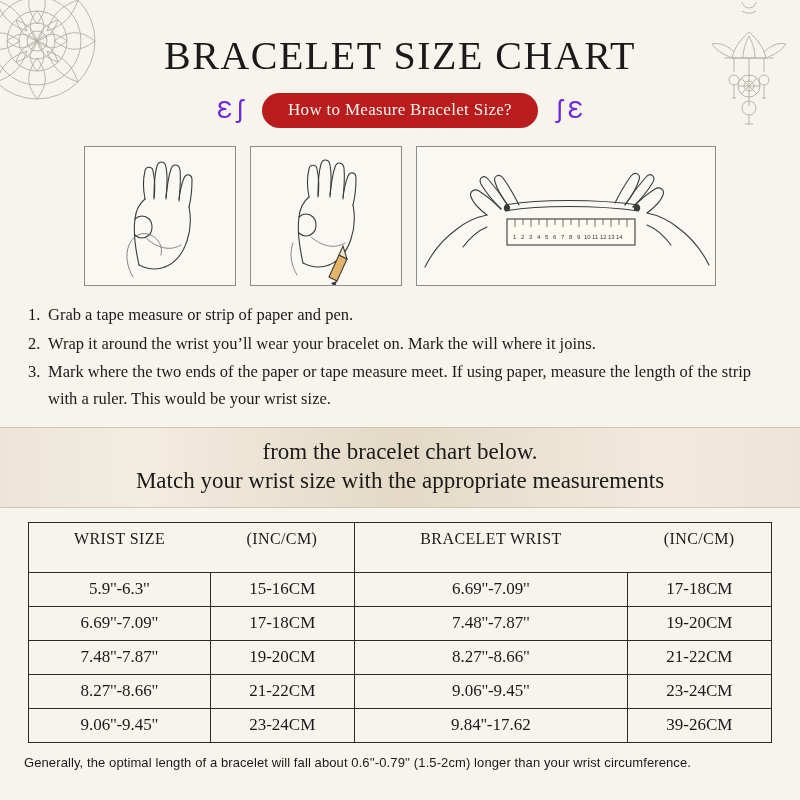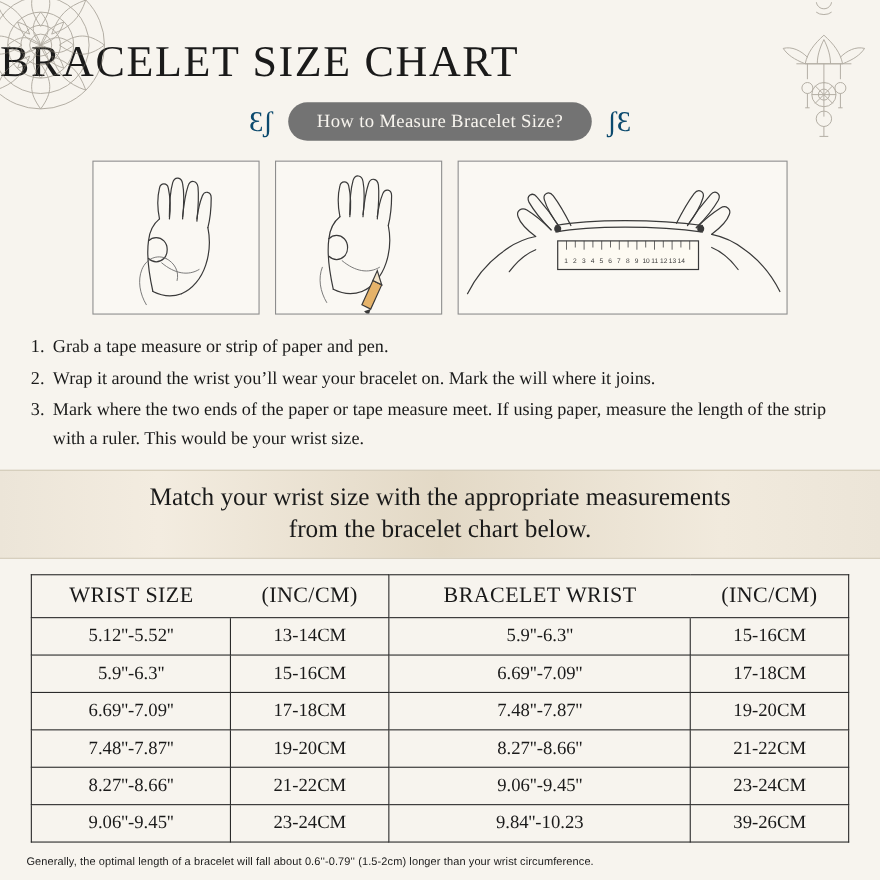--- a/index.html
+++ b/index.html
@@ -20,49 +20,50 @@
   .ornament {
     position: absolute;
     pointer-events: none;
     opacity: 0.55;
   }
   .orn-left { left: -38px; top: -34px; }
   .orn-right { right: 6px; top: 2px; }
 
   
   .title {
+    text-align: center;
     font-size: 40px;
     letter-spacing: 1.5px;
     font-weight: 400;
     margin: 22px 0 0 0;
     padding-top: 10px;
     font-family: "Liberation Serif", serif;
   }
 
   
   .subtitle-row {
     display: flex;
     align-items: center;
     justify-content: center;
     margin-top: 14px;
     gap: 14px;
   }
   .pill {
-    background: #737373;
+    background: #b91c1c;
     color: #f7f4ee;
     border-radius: 20px;
     padding: 7px 26px 8px 26px;
     font-size: 17px;
     letter-spacing: 0.3px;
     font-family: "Liberation Serif", serif;
   }
   .flourish {
     font-size: 26px;
-    color: #0c4a6e;
-    font-family: Liberation Serif, serif;
+    color: #6d28d9;
+    font-family: Liberation Mono, monospace;
     line-height: 1;
   }
 
   
   .panels {
     display: flex;
     justify-content: center;
     gap: 14px;
     margin-top: 18px;
   }
@@ -117,35 +118,35 @@
     border-collapse: collapse;
     font-family: "Liberation Serif", serif;
   }
   table.size-table th,
   table.size-table td {
     border: 1px solid #2b2b2b;
     text-align: center;
     font-weight: 400;
   }
   table.size-table th {
-    font-size: 20px;
-    padding: 7px 4px 8px 4px;
+    font-size: 16px;
+    padding: 7px 4px 24px 4px;
     letter-spacing: 0.4px;
   }
   table.size-table td {
     font-size: 17px;
     padding: 6px 4px 7px 4px;
   }
   .th-left { border-right: none !important; }
   .th-right { border-left: none !important; }
 
   
   .footnote {
     margin: 12px 18px 0 24px;
-    font-size: 10px;
+    font-size: 13px;
     font-family: "Liberation Sans", sans-serif;
     letter-spacing: 0.1px;
   }
 
   
   .ln { fill: none; stroke: #3a3a3a; stroke-width: 1.1; stroke-linecap: round; stroke-linejoin: round; }
   .ln-thin { fill: none; stroke: #6a6a6a; stroke-width: 0.8; stroke-linecap: round; }
   .ln-orn { fill: none; stroke: #7a7366; stroke-width: 0.9; }
 </style>
 </head>
@@ -327,42 +328,36 @@
     <span class="step-num">2.</span>
     <span class="step-text">Wrap it around the wrist youʼll wear your bracelet on. Mark the will where it joins.</span>
   </div>
   <div class="step">
     <span class="step-num">3.</span>
     <span class="step-text">Mark where the two ends of the paper or tape measure meet. If using paper, measure the length of the strip with a ruler. This would be your wrist size.</span>
   </div>
 </div>
 
 <div class="band">
+  <div class="band-line">from the bracelet chart below.</div>
   <div class="band-line">Match your wrist size with the appropriate measurements</div>
-  <div class="band-line">from the bracelet chart below.</div>
 </div>
 
 <div class="table-wrap">
   <table class="size-table">
     <thead>
       <tr>
         <th class="th-left">WRIST SIZE</th>
         <th class="th-right">(INC/CM)</th>
         <th class="th-left">BRACELET WRIST</th>
         <th class="th-right">(INC/CM)</th>
       </tr>
     </thead>
     <tbody>
       <tr>
-        <td>5.12''-5.52''</td>
-        <td>13-14CM</td>
-        <td>5.9''-6.3''</td>
-        <td>15-16CM</td>
-      </tr>
-      <tr>
         <td>5.9''-6.3''</td>
         <td>15-16CM</td>
         <td>6.69''-7.09''</td>
         <td>17-18CM</td>
       </tr>
       <tr>
         <td>6.69''-7.09''</td>
         <td>17-18CM</td>
         <td>7.48''-7.87''</td>
         <td>19-20CM</td>
@@ -375,20 +370,20 @@
       </tr>
       <tr>
         <td>8.27''-8.66''</td>
         <td>21-22CM</td>
         <td>9.06''-9.45''</td>
         <td>23-24CM</td>
       </tr>
       <tr>
         <td>9.06''-9.45''</td>
         <td>23-24CM</td>
-        <td>9.84''-10.23</td>
+        <td>9.84''-17.62</td>
         <td>39-26CM</td>
       </tr>
     </tbody>
   </table>
 </div>
 
 <div class="footnote">Generally, the optimal length of a bracelet will fall about 0.6''-0.79'' (1.5-2cm) longer than your wrist circumference.</div>
 
 </body></html>

